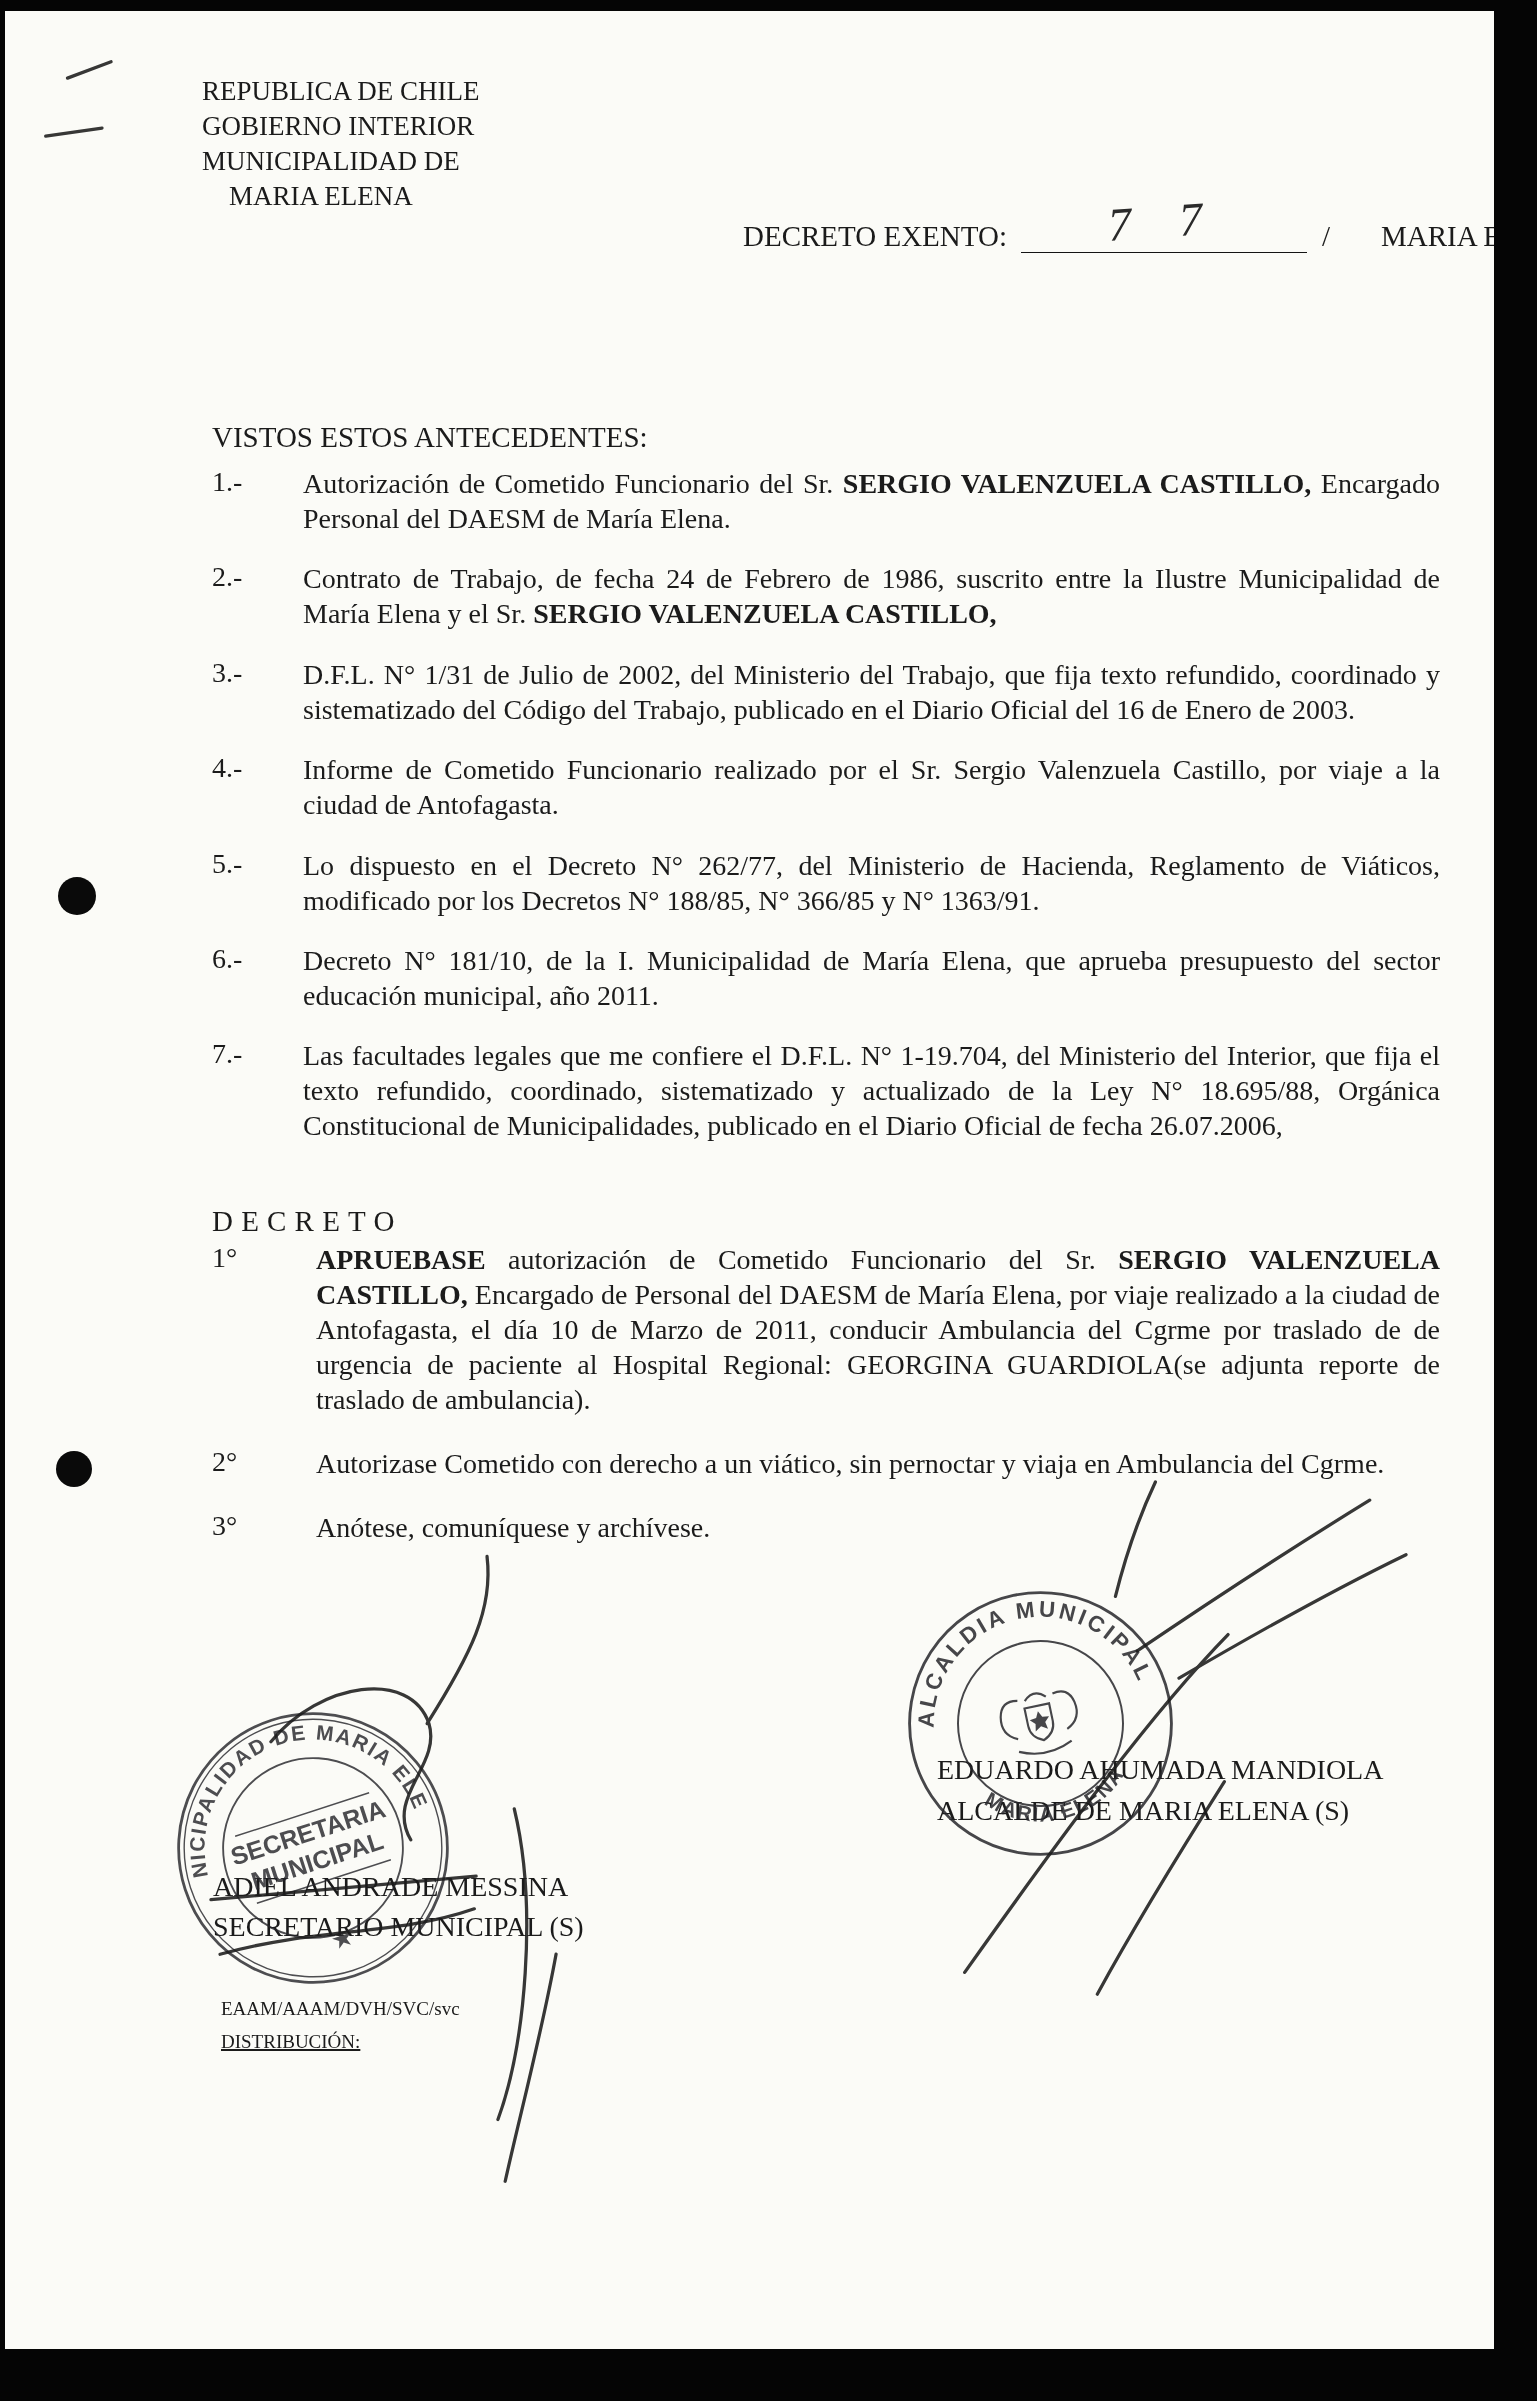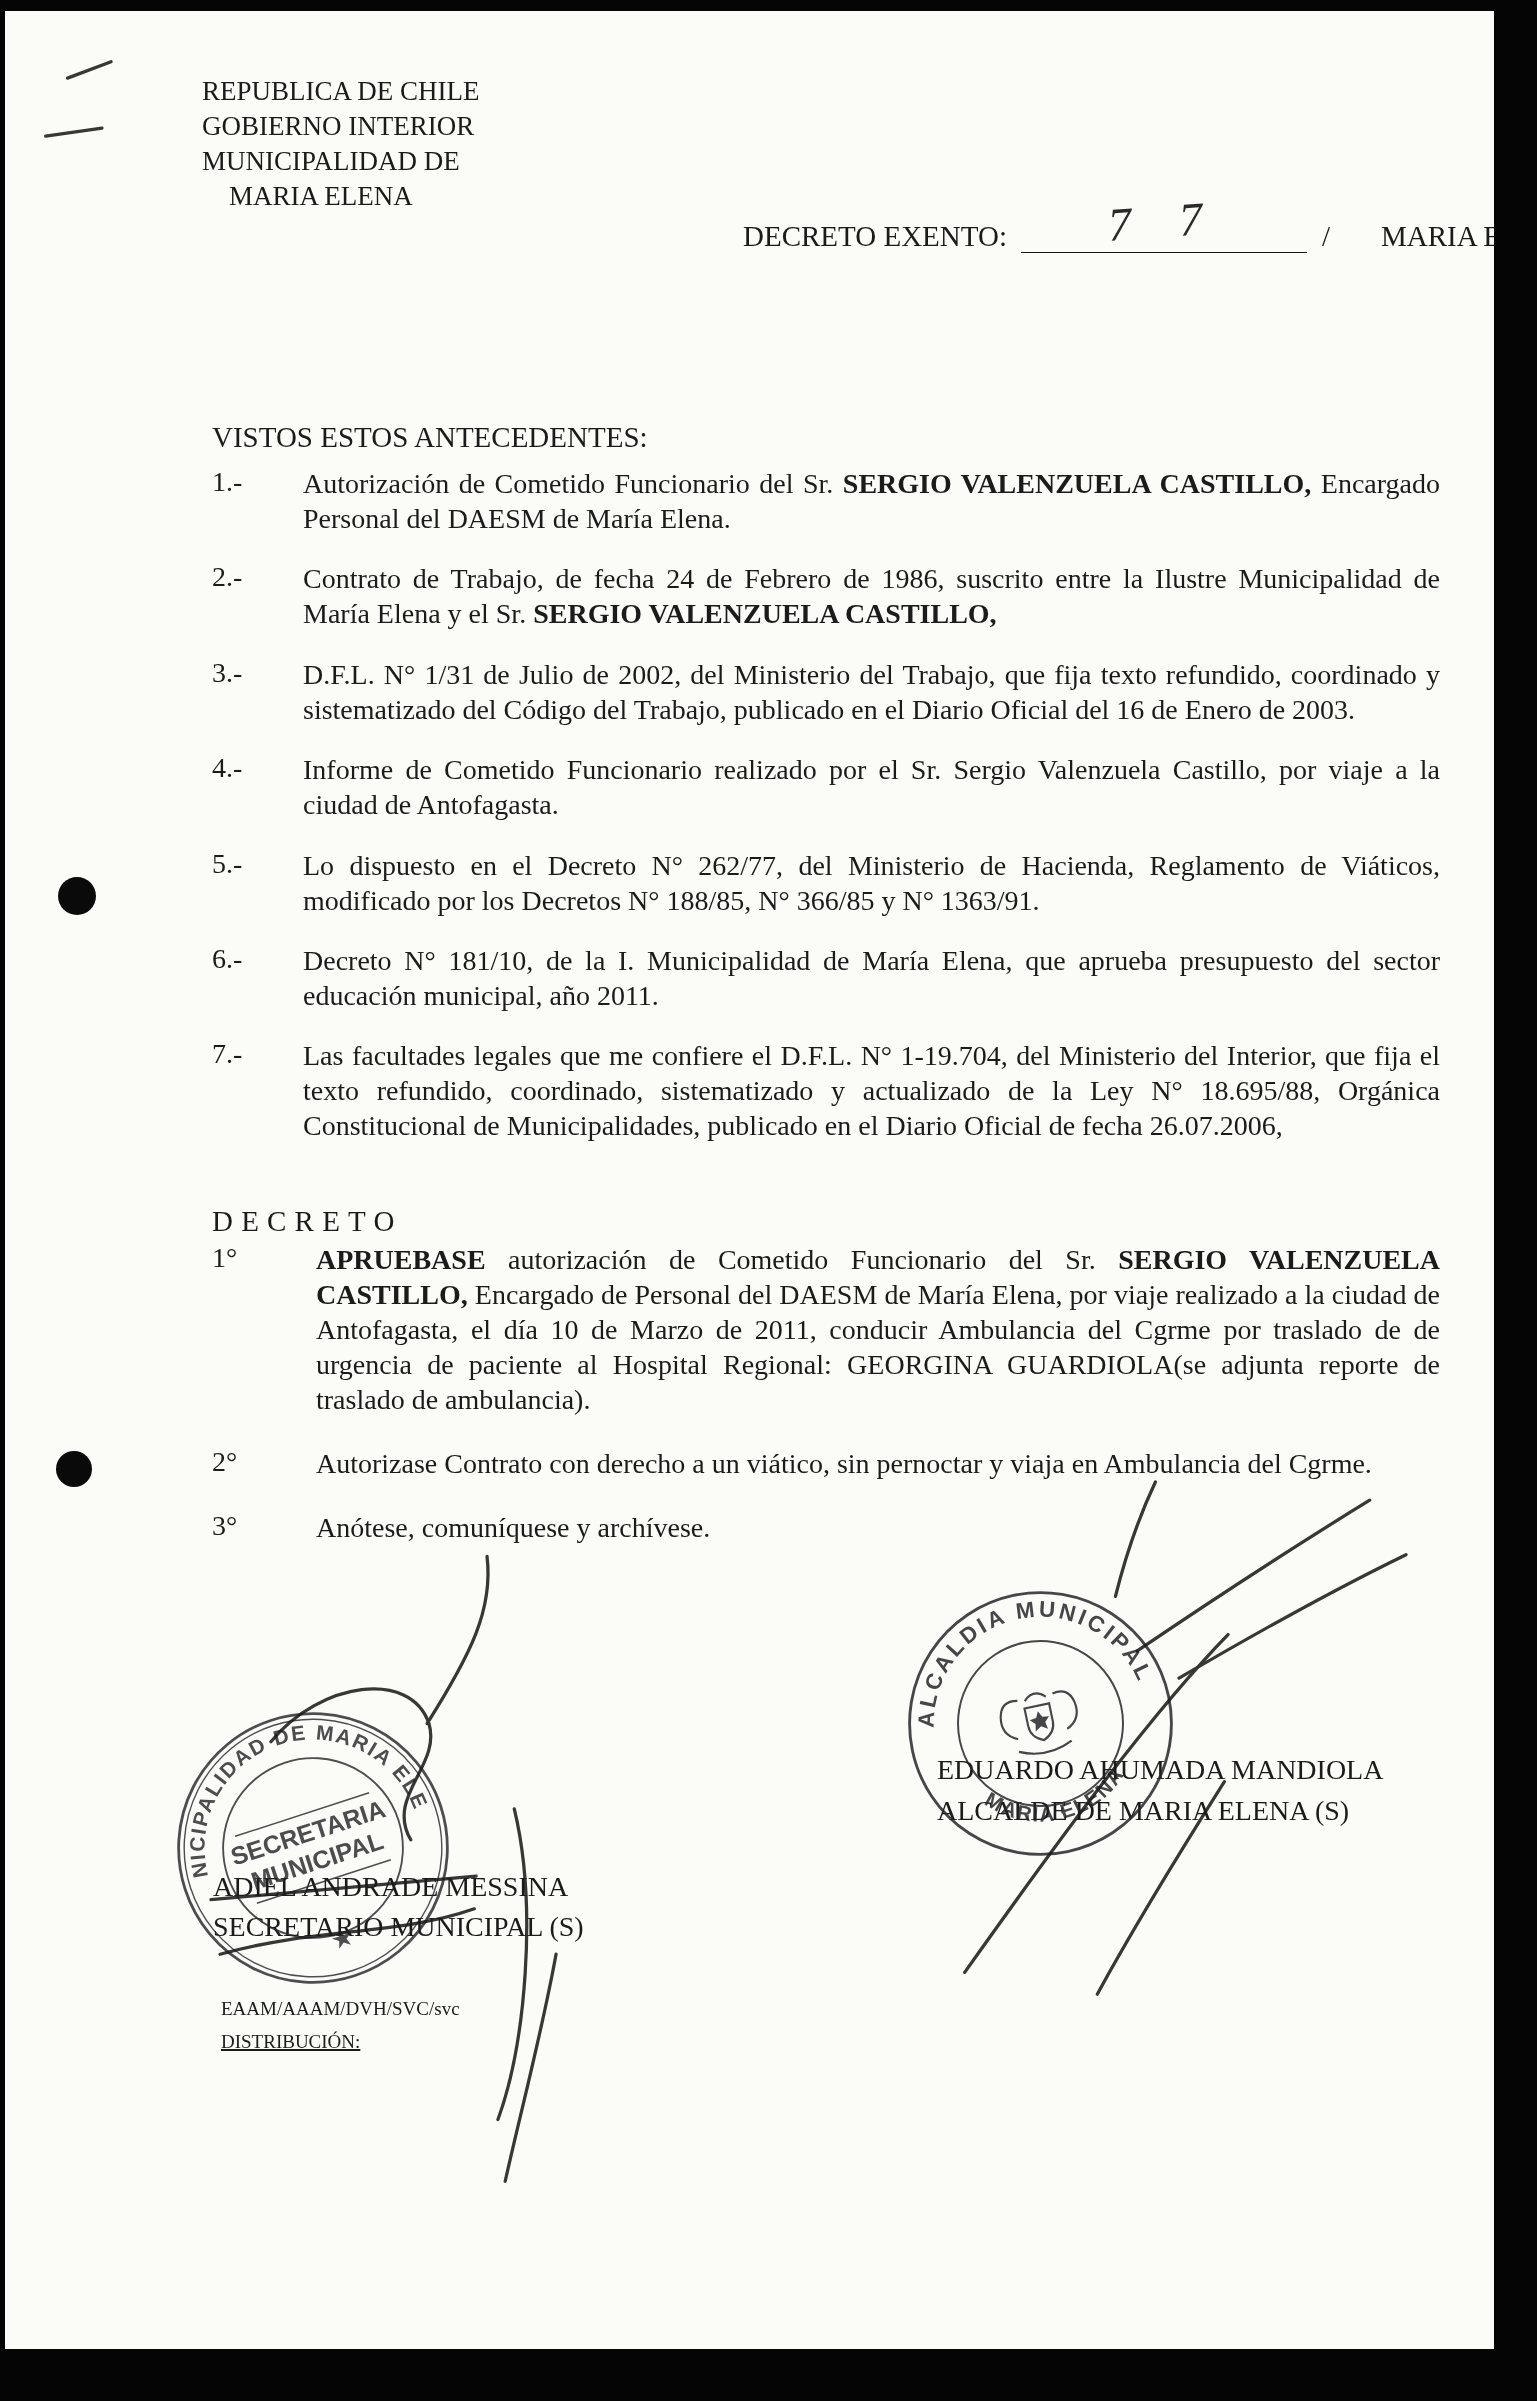--- a/index.html
+++ b/index.html
@@ -123,21 +123,21 @@
 
   <div class="decreto-heading">DECRETO</div>
 
   <div class="decreto-list">
     <div class="di">
       <div class="vnum">1°</div>
       <p class="vtext"><b>APRUEBASE</b> <span>autorización de Cometido Funcionario del Sr.</span> <b>SERGIO VALENZUELA CASTILLO,</b> <span>Encargado de Personal del DAESM de María Elena, por viaje realizado a la ciudad de Antofagasta, el día 10 de Marzo de 2011, conducir Ambulancia del Cgrme por traslado de de urgencia de paciente al Hospital Regional: GEORGINA GUARDIOLA(se adjunta reporte de traslado de ambulancia).</span></p>
     </div>
     <div class="di">
       <div class="vnum">2°</div>
-      <p class="vtext">Autorizase Contrato con derecho a un viático, sin pernoctar y viaja en Ambulancia del Cgrme.</p>
+      <p class="vtext">Autorizase Cometido con derecho a un viático, sin pernoctar y viaja en Ambulancia del Cgrme.</p>
     </div>
     <div class="di">
       <div class="vnum">3°</div>
       <p class="vtext">Anótese, comuníquese y archívese.</p>
     </div>
   </div>
 
   <div class="sig-right">
     <div>EDUARDO AHUMADA MANDIOLA</div>
     <div>ALCALDE DE MARIA ELENA (S)</div>

